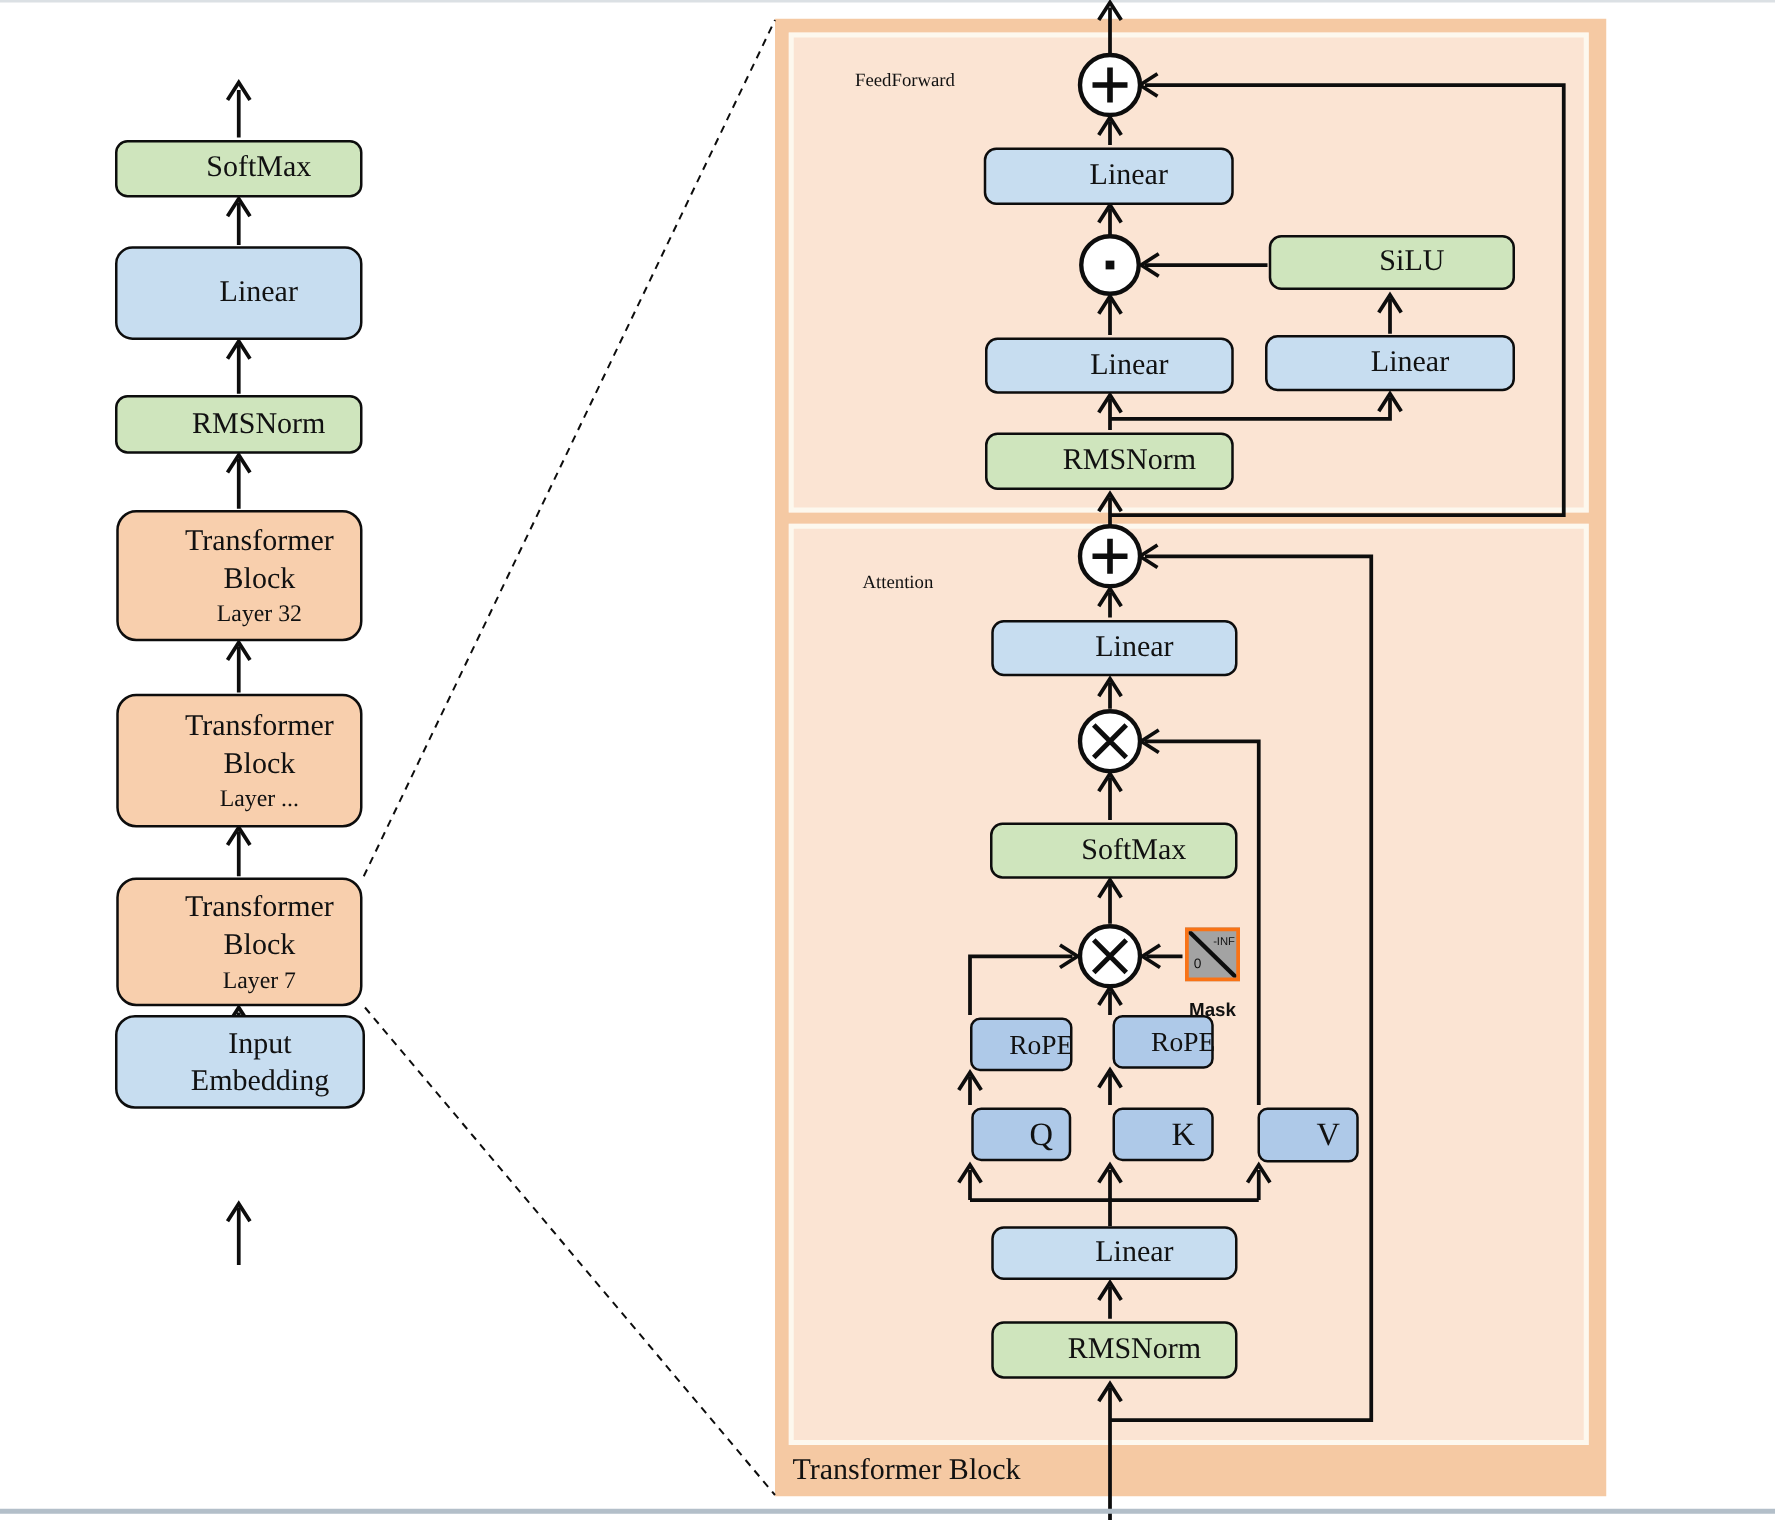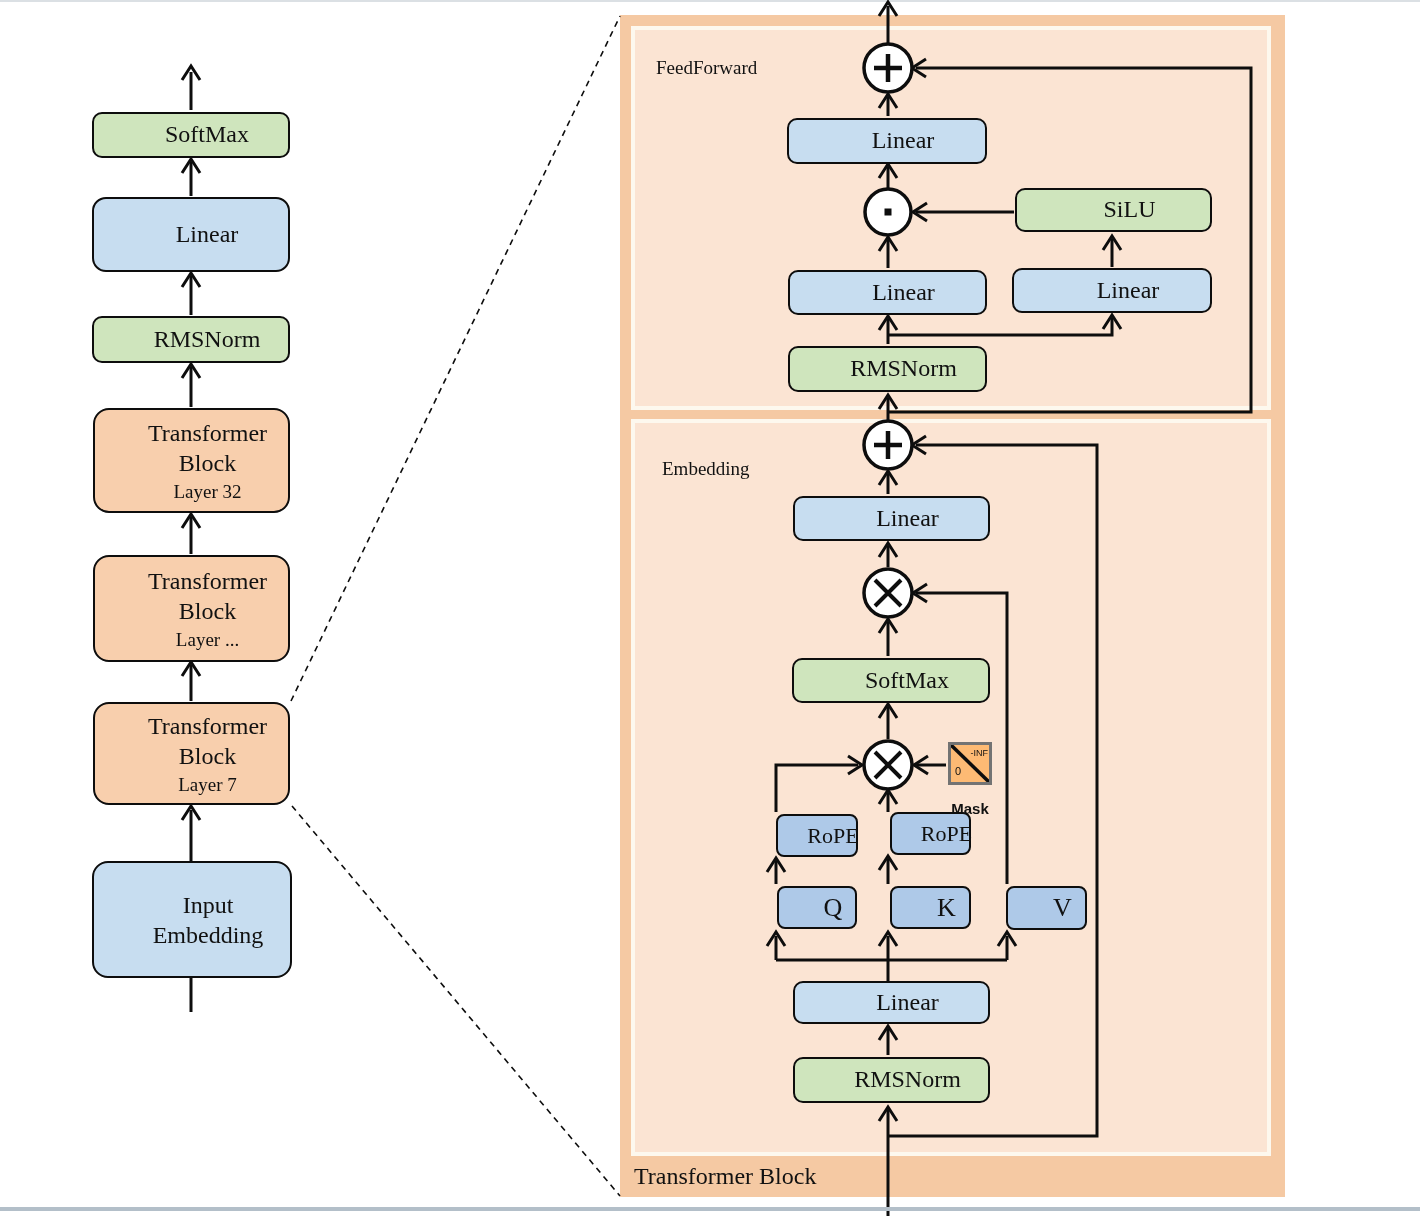--- a/index.html
+++ b/index.html
@@ -19,25 +19,25 @@
     text-align:center;line-height:1.15;padding-left:32px;
   }
   .green{background:var(--green);}
   .bluel{background:var(--blue_light);}
   .bluem{background:var(--blue_mid);margin-left:41px;}
   .orange{background:var(--orange_box);}
   .r8{border-radius:8px;} .r10{border-radius:10px;} .r14{border-radius:14px;} .r16{border-radius:16px;}
   .f24{font-size:24px;} .f26{font-size:26px;} .f22{font-size:22px;}
   .tb-label{width:160px;font-size:24px;line-height:1.25;}
   .tb-layer{font-size:19px;margin-top:3px;}
-  .seclabel{position:absolute;z-index:3;font-size:19px;}
+  .seclabel{position:absolute;z-index:3;font-size:15px;margin-left:28px;}
   .paneltitle{position:absolute;z-index:3;font-size:24px;}
   .maskbox{
-    position:absolute;z-index:3;box-sizing:border-box;background:#fdba74;
-    border:3px solid #737373;
+    position:absolute;z-index:3;box-sizing:border-box;background:#a3a3a3;
+    border:3px solid #f97316;
   }
   .mask-neginf{position:absolute;right:1px;top:3px;font-size:9px;font-family:"Liberation Sans",sans-serif;}
   .mask-zero{position:absolute;left:4px;bottom:5px;font-size:11px;font-family:"Liberation Sans",sans-serif;}
   .masklabel{
     position:absolute;z-index:3;font-size:15px;font-weight:bold;
     font-family:"Liberation Sans",sans-serif;text-align:center;margin-top:13px;
   }
 </style>
 </head>
 <body>
@@ -155,26 +155,26 @@
     <span class="tb-layer">Layer 32</span>
   </div>
   <div class="box orange r16" style="left:93px;top:555px;width:197px;height:107px;">
     <span class="tb-label">Transformer Block</span>
     <span class="tb-layer">Layer ...</span>
   </div>
   <div class="box orange r16" style="left:93px;top:702px;width:197px;height:103px;">
     <span class="tb-label">Transformer Block</span>
     <span class="tb-layer">Layer 7</span>
   </div>
-  <div class="box bluel r16" style="left:92px;top:861px;width:200px;height:117px;">
+  <div class="box bluel r16" style="left:92px;top:812px;width:200px;height:75px;">
     <span class="tb-label">Input Embedding</span>
   </div>
 
   <div class="seclabel" style="left:656px;top:57px;">FeedForward</div>
-  <div class="seclabel" style="left:662px;top:458px;">Embedding</div>
+  <div class="seclabel" style="left:662px;top:458px;">Attention</div>
   <div class="paneltitle" style="left:634px;top:1163px;">Transformer Block</div>
 
   <div class="box bluel r10 f24" style="left:787px;top:118px;width:200px;height:46px;">
     <span>Linear</span>
   </div>
   <div class="box green r10 f24" style="left:1015px;top:188px;width:197px;height:44px;">
     <span>SiLU</span>
   </div>
   <div class="box bluel r10 f24" style="left:788px;top:270px;width:199px;height:45px;">
     <span>Linear</span>

